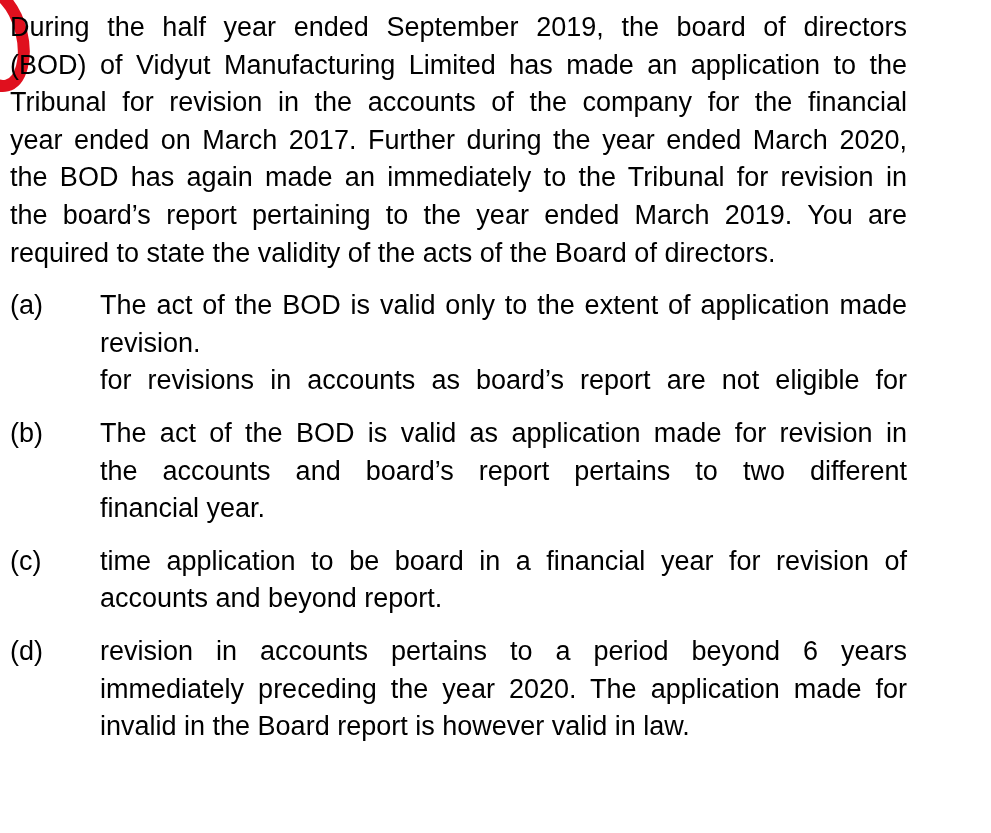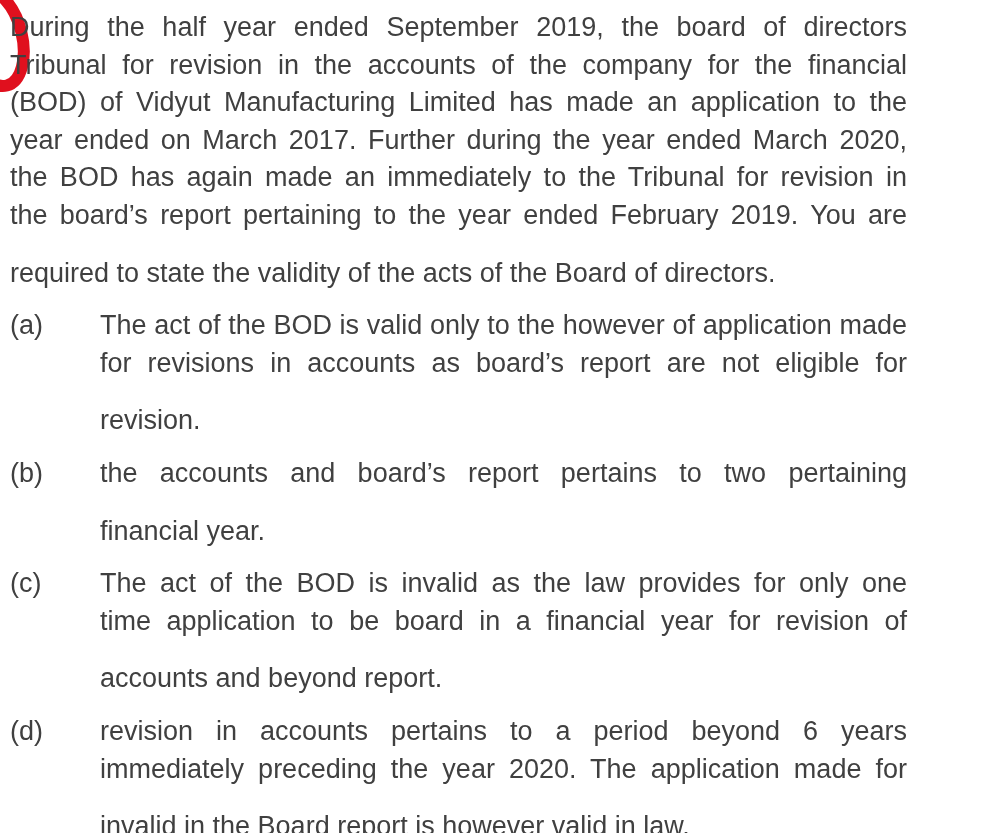--- a/index.html
+++ b/index.html
@@ -7,37 +7,36 @@
     padding: 0;
     background: #ffffff;
   }
   .page {
     position: relative;
     width: 991px;
     height: 833px;
     background: #ffffff;
     overflow: hidden;
     font-family: "Liberation Sans", "DejaVu Sans", sans-serif;
-    color: #404040;
+    color: #000000;
   }
   .content {
     position: relative;
     padding: 9px 84px 0 10px;
     font-size: 27px;
     line-height: 37.6px;
     font-weight: 400;
   }
   .line {
     text-align: justify;
     text-align-last: justify;
   }
   .line.last {
     text-align: left;
     text-align-last: left;
-    margin-top: 20px;
   }
   .intro {
     margin: 0 0 12px 0;
   }
   .option {
     display: flex;
     margin-top: 15px;
   }
   .option-label {
     flex: 0 0 90px;
@@ -61,50 +60,50 @@
 <div class="page">
 
   <svg class="red-mark" viewBox="0 0 44 108" xmlns="http://www.w3.org/2000/svg" aria-hidden="true">
     <ellipse cx="-5" cy="38" rx="27" ry="49" fill="none" stroke-width="12" transform="rotate(-14 -5 38)" stroke="#e0101e"></ellipse>
   </svg>
 
   <div class="content">
 
     <div class="intro">
         <div class="line">During the half year ended September 2019, the board of directors</div>
+        <div class="line">(BOD) of Vidyut Manufacturing Limited has made an application to the</div>
         <div class="line">Tribunal for revision in the accounts of the company for the financial</div>
-        <div class="line">(BOD) of Vidyut Manufacturing Limited has made an application to the</div>
         <div class="line">year ended on March 2017. Further during the year ended March 2020,</div>
         <div class="line">the BOD has again made an immediately to the Tribunal for revision in</div>
-        <div class="line">the board’s report pertaining to the year ended February 2019. You are</div>
+        <div class="line">the board’s report pertaining to the year ended March 2019. You are</div>
         <div class="line last">required to state the validity of the acts of the Board of directors.</div>
       </div>
 
     <div>
   <div class="option">
     <div class="option-label">(a)</div>
     <div class="option-body">
-            <div class="line">The act of the BOD is valid only to the however of application made</div>
+            <div class="line">The act of the BOD is valid only to the extent of application made</div>
+            <div class="line last">revision.</div>
             <div class="line">for revisions in accounts as board’s report are not eligible for</div>
-            <div class="line last">revision.</div>
           </div>
   </div>
 
   <div class="option">
     <div class="option-label">(b)</div>
     <div class="option-body">
-            <div class="line">the accounts and board’s report pertains to two pertaining</div>
+            <div class="line">The act of the BOD is valid as application made for revision in</div>
+            <div class="line">the accounts and board’s report pertains to two different</div>
             <div class="line last">financial year.</div>
           </div>
   </div>
 
   <div class="option">
     <div class="option-label">(c)</div>
     <div class="option-body">
-            <div class="line">The act of the BOD is invalid as the law provides for only one</div>
             <div class="line">time application to be board in a financial year for revision of</div>
             <div class="line last">accounts and beyond report.</div>
           </div>
   </div>
 
   <div class="option">
     <div class="option-label">(d)</div>
     <div class="option-body">
             <div class="line">revision in accounts pertains to a period beyond 6 years</div>
             <div class="line">immediately preceding the year 2020. The application made for</div>

